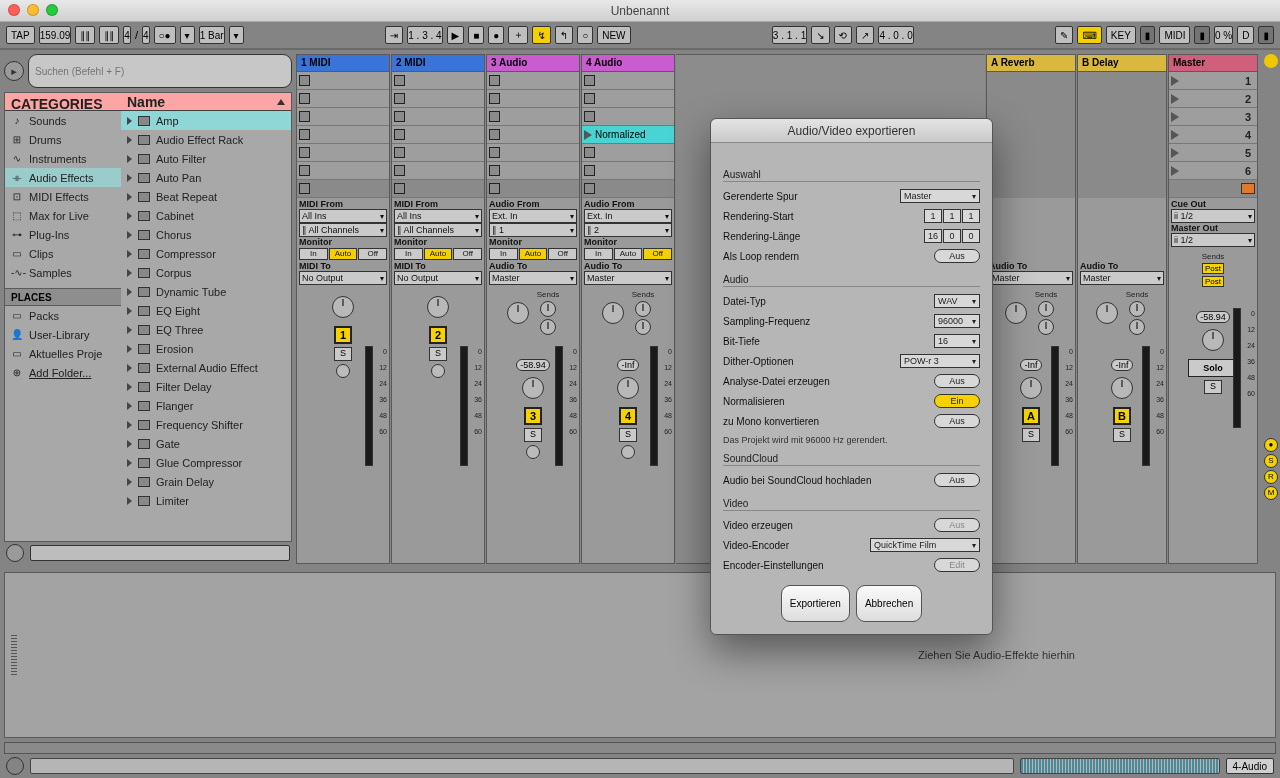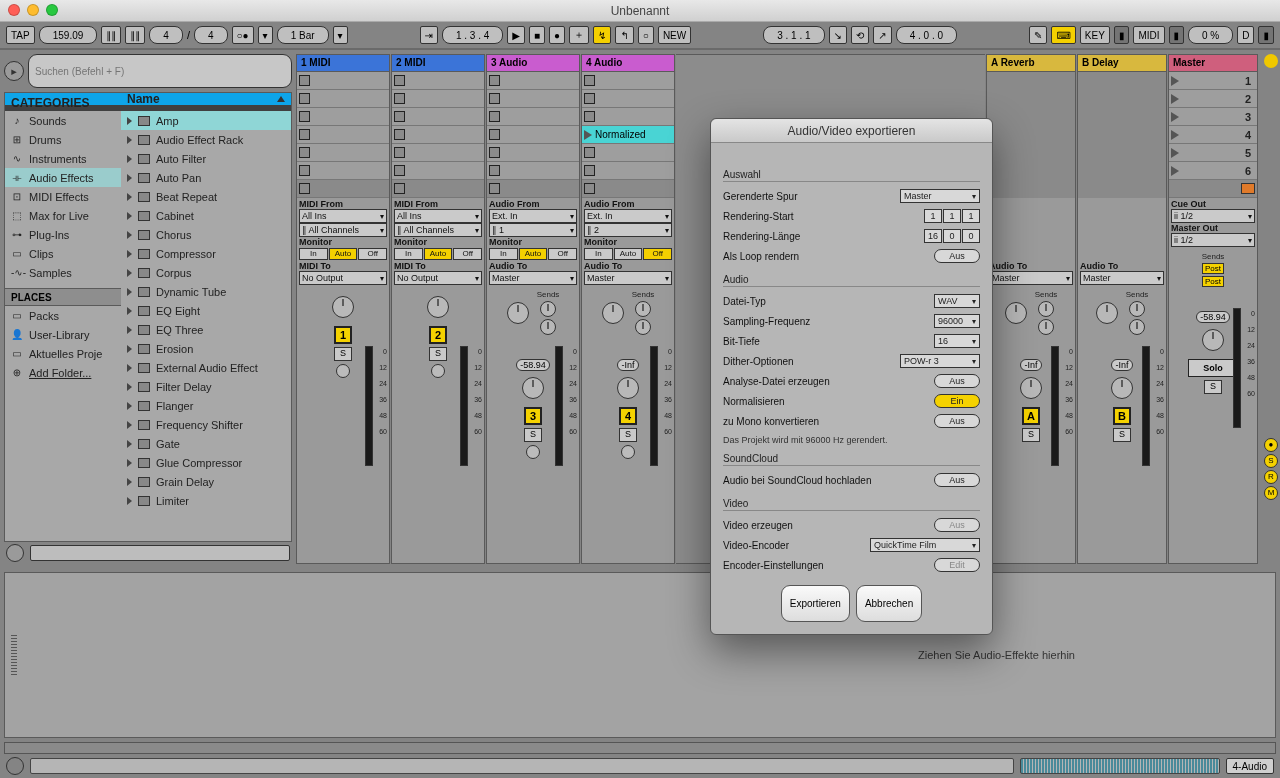--- a/index.html
+++ b/index.html
@@ -8,33 +8,33 @@
   .titlebar { height:22px; background:linear-gradient(#e8e8e8,#d0d0d0); border-bottom:1px solid #aaa; display:flex; align-items:center; position:relative;}
   .traffic { position:absolute; left:8px; top:4px; display:flex; gap:7px;}
   .traffic span { width:12px; height:12px; border-radius:50%; border:1px solid #0003; }
   .traffic .r{background:#ff5f57}.traffic .y{background:#febc2e}.traffic .g{background:#28c840}
   .titlebar .title{margin:auto; color:#444; font-size:12px;}
   
   .transport{height:28px; background:#848484; border-bottom:2px solid #6a6a6a; display:flex; align-items:center; padding:0 6px; gap:4px;}
   .tbtn{height:18px; background:#bfbfbf; border:1px solid #333; display:inline-flex; align-items:center; justify-content:center; padding:0 4px; font-size:10px; border-radius:2px;}
   .tbtn.dark{background:#747474;color:#000}
   .tbtn.on{background:#f4d000}
-  .tnum{height:18px; background:#bfbfbf; border:1px solid #333; padding:0 13px;font-size:10px; display:inline-flex;align-items:center;border-radius:8px;}
+  .tnum{height:18px; background:#bfbfbf; border:1px solid #333; padding:0 0;font-size:10px; display:inline-flex;align-items:center;border-radius:2px;}
   .spacer{flex:1}
   
   .main{display:flex; height:calc(778px - 22px - 28px - 210px);} 
   
   .browser{width:296px; background:#848484; display:flex; flex-direction:column; padding:4px;}
   .search-row{display:flex;gap:4px;margin-bottom:4px;align-items:center}
   .play-big{width:20px;height:20px;border:1px solid #333;border-radius:50%;background:#9a9a9a;display:flex;align-items:center;justify-content:center;color:#333}
   .search{flex:1;height:18px;background:#c7c7c7;border:1px solid #333;border-radius:9px;padding:16px 6px;font-size:10px;color:#555}
   .browser-cols{display:flex; flex:1; border:1px solid #5a5a5a;}
   .cat-col{width:116px; background:#a8a8a8; display:flex; flex-direction:column;}
   .name-col{flex:1; background:#a8a8a8; display:flex; flex-direction:column; overflow:hidden;}
-  .colhdr{height:18px;background:#0ea5e9;border-bottom:6px solid #404040;font-weight:bold;font-size:12px; padding:3px 6px; color:#222}
+  .colhdr{height:18px;background:#fca5a5;border-bottom:1px solid #404040;font-weight:bold;font-size:14px; padding:3px 6px; color:#222}
   .colhdr.name{display:flex;justify-content:space-between;align-items:center}
   .tri-up{width:0;height:0;border-left:4px solid transparent;border-right:4px solid transparent;border-bottom:6px solid #333}
   .cat-item,.name-item{height:19px;display:flex;align-items:center;gap:6px;padding:0 6px;font-size:11px;color:#222;border-bottom:0;}
   .cat-item.selected{background:#9acccc}
   .cat-item .ico,.name-item .ico{width:12px;text-align:center;font-size:10px;color:#222}
   .name-item .disc{width:0;height:0;border-top:4px solid transparent;border-bottom:4px solid transparent;border-left:5px solid #444;}
   .name-item .fold{width:12px;height:10px;background:#888;border:1px solid #333}
   .name-item.selected{background:#8fd6d6}
   .places-hdr{height:18px;background:#8e8e8e;border-top:1px solid #5a5a5a;border-bottom:1px solid #5a5a5a;font-weight:bold;font-size:10px;padding:3px 6px;margin-top:6px}
   .addf{text-decoration:underline}

